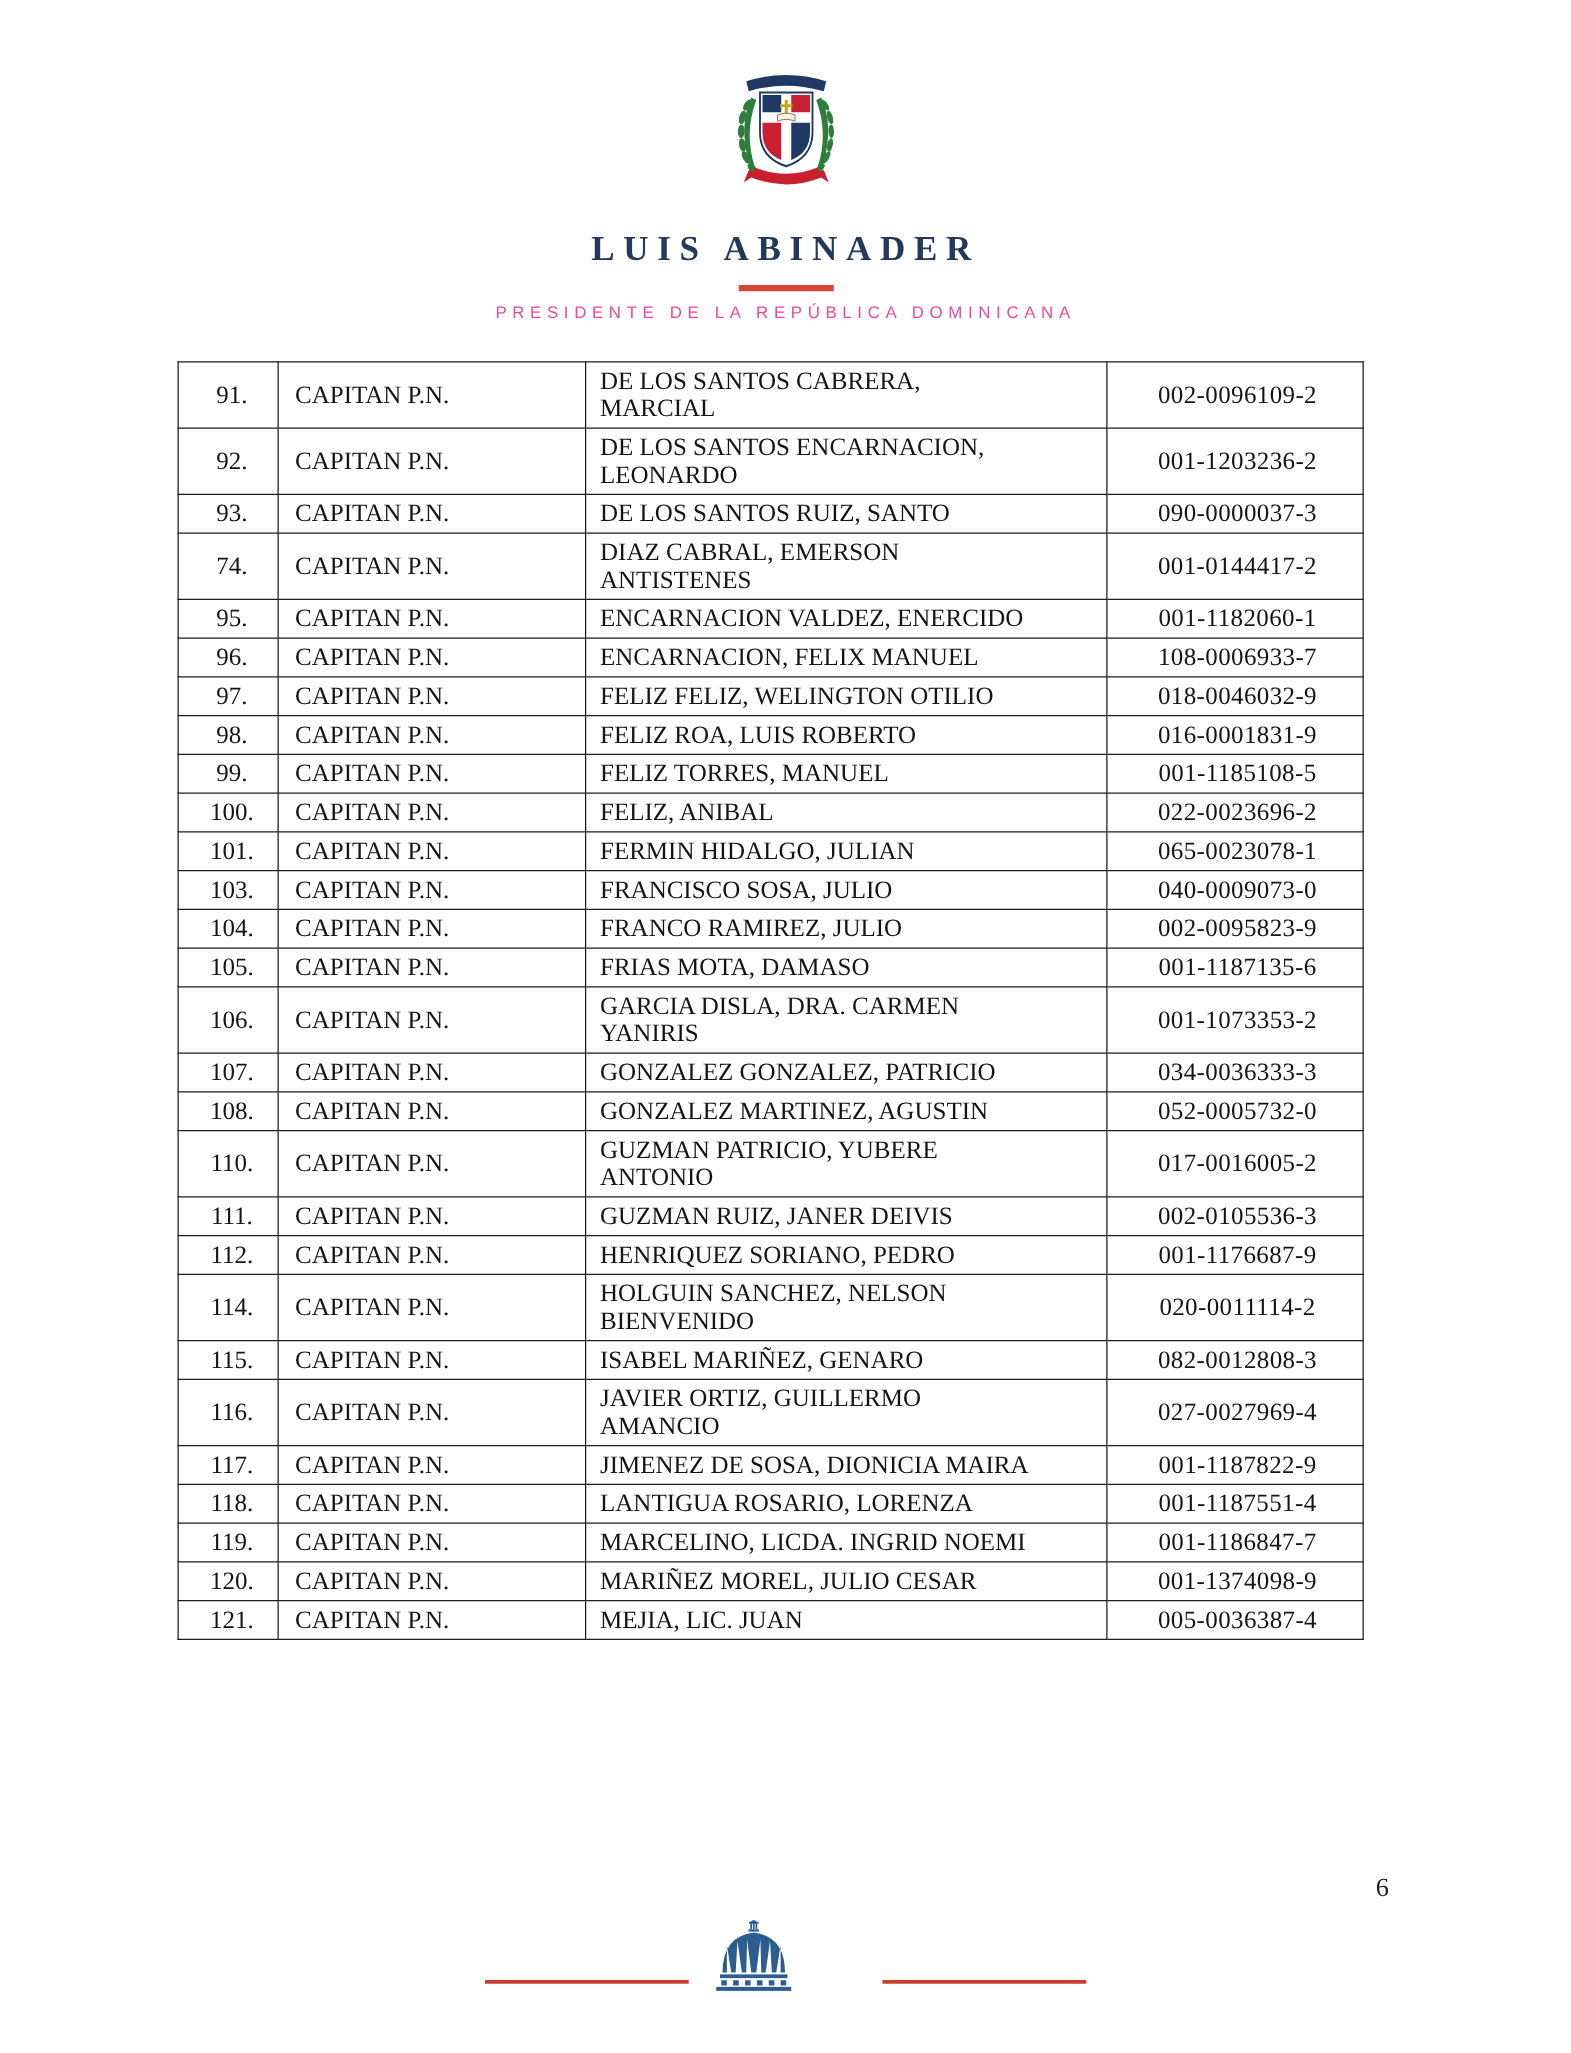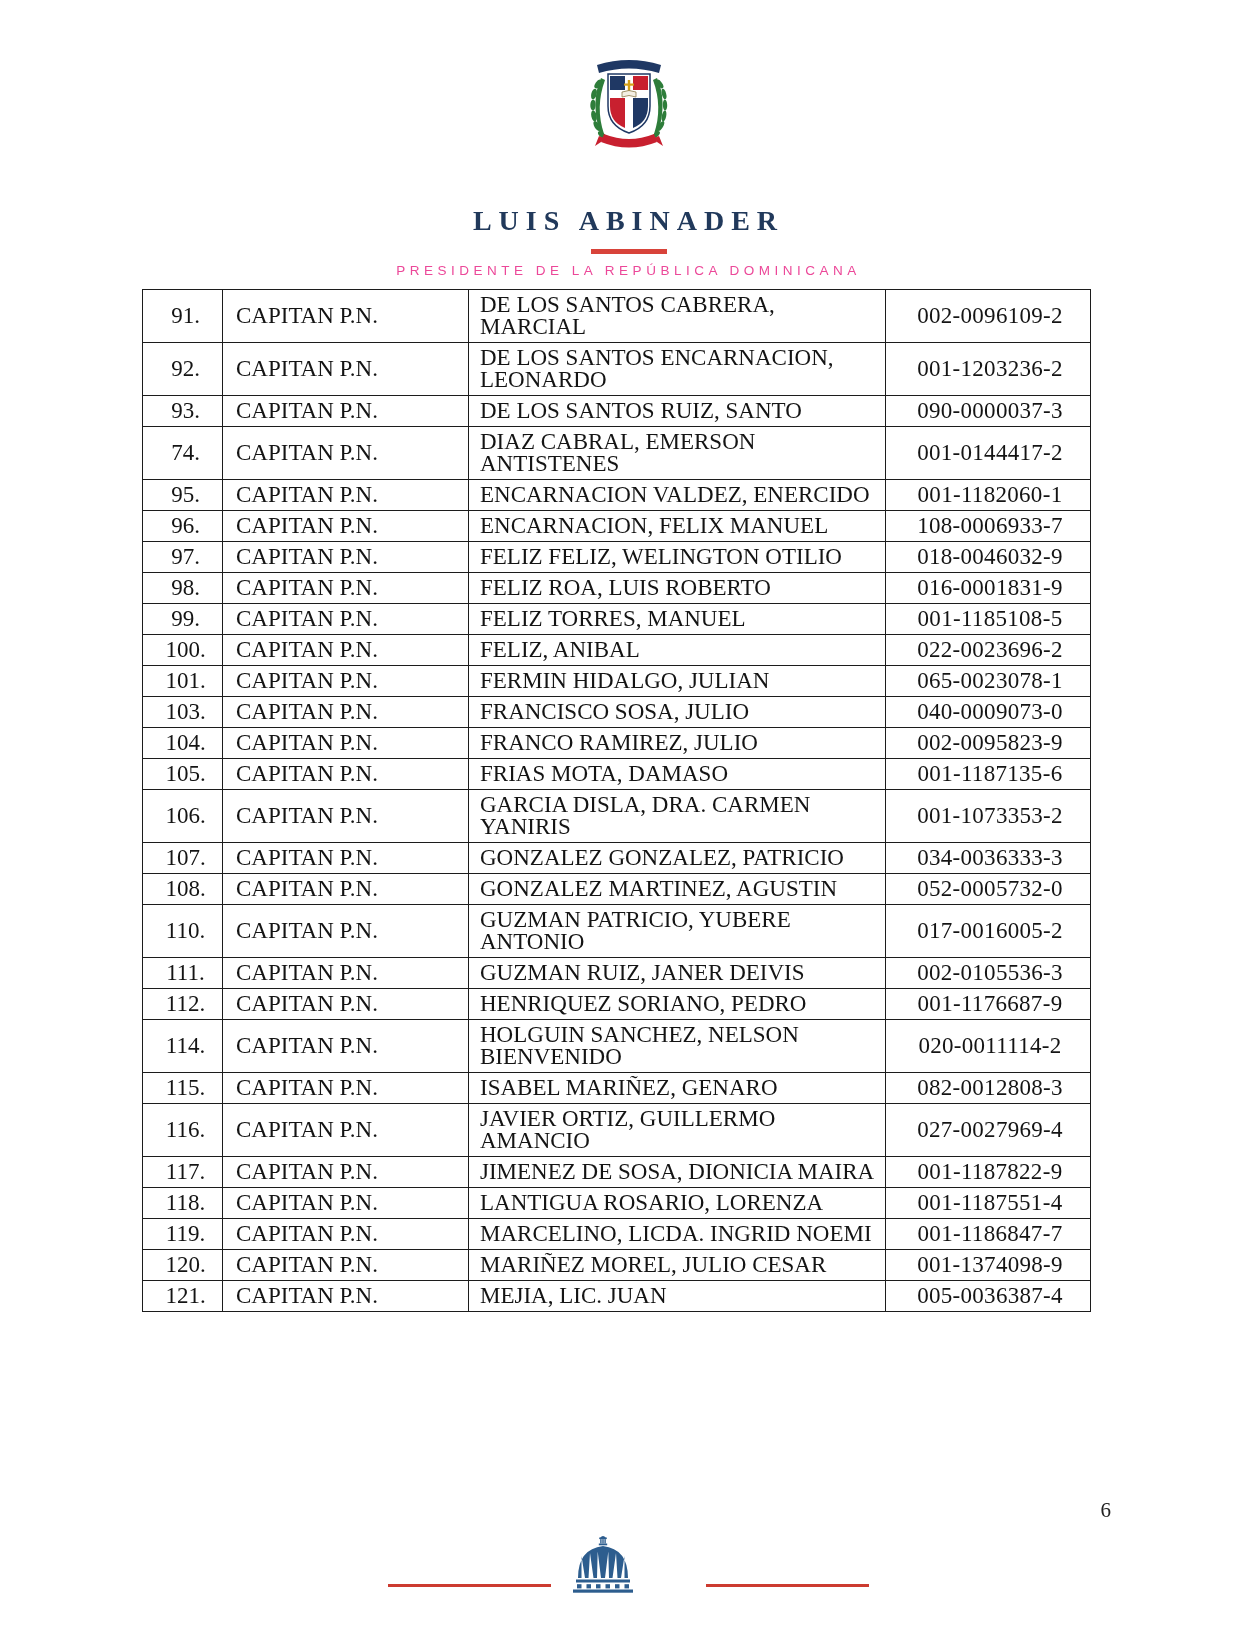--- a/index.html
+++ b/index.html
@@ -12,21 +12,21 @@
     background: #ffffff;
     font-family: "Liberation Serif", serif;
     color: #1b1b1b;
     overflow: hidden;
   }
 
   
   .header { position: absolute; top: 0; left: 0; width: 100%; text-align: center; }
   .coat-of-arms { margin-top: 52px; display: inline-block; }
   .president-name {
-    margin-top: 39px;
+    margin-top: 17px;
     font-family: "Liberation Serif", serif;
     font-size: 28px;
     font-weight: 600;
     letter-spacing: 7px;
     color: #21395b;
   }
   .red-divider {
     width: 76px; height: 5px;
     background: #d8433a;
     margin: 12px auto 0 auto;
@@ -41,21 +41,21 @@
   }
 
   
   .roster-table {
     position: absolute;
     top: 289px;
     left: 142px;
     width: 948px;
     border-collapse: collapse;
     table-layout: fixed;
-    font-size: 23px;
+    font-size: 20px;
     line-height: 22px;
     color: #141414;
   }
   .roster-table td {
     border: 1.6px solid #1c1c1c;
     padding: 4px 10px;
     vertical-align: middle;
   }
   .roster-table td.c-num  { text-align: center; padding-right: 4px; }
   .roster-table td.c-rank { padding-left: 13px; margin-left: 28px; }

